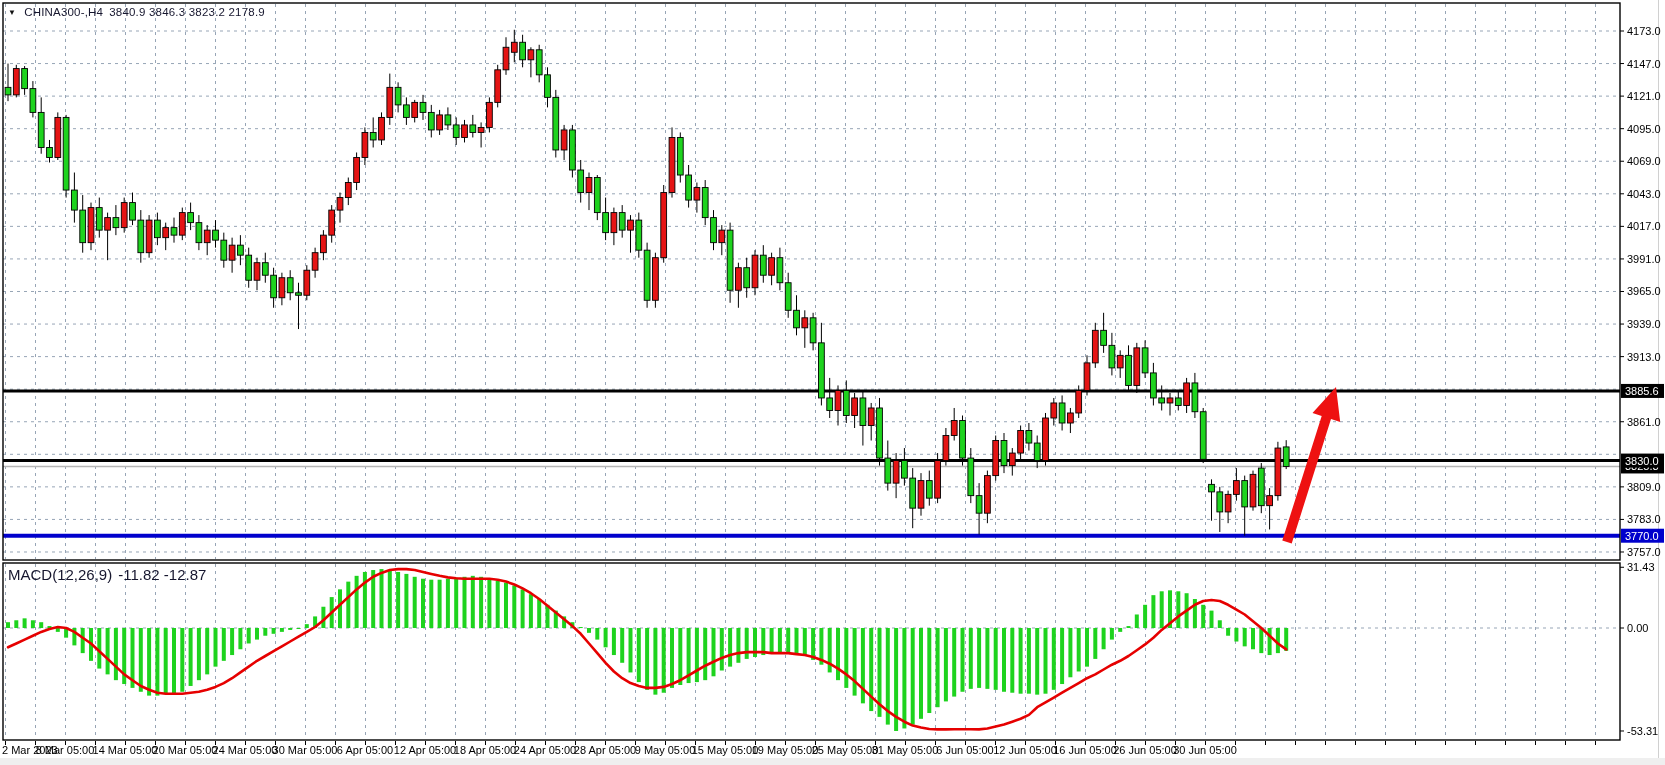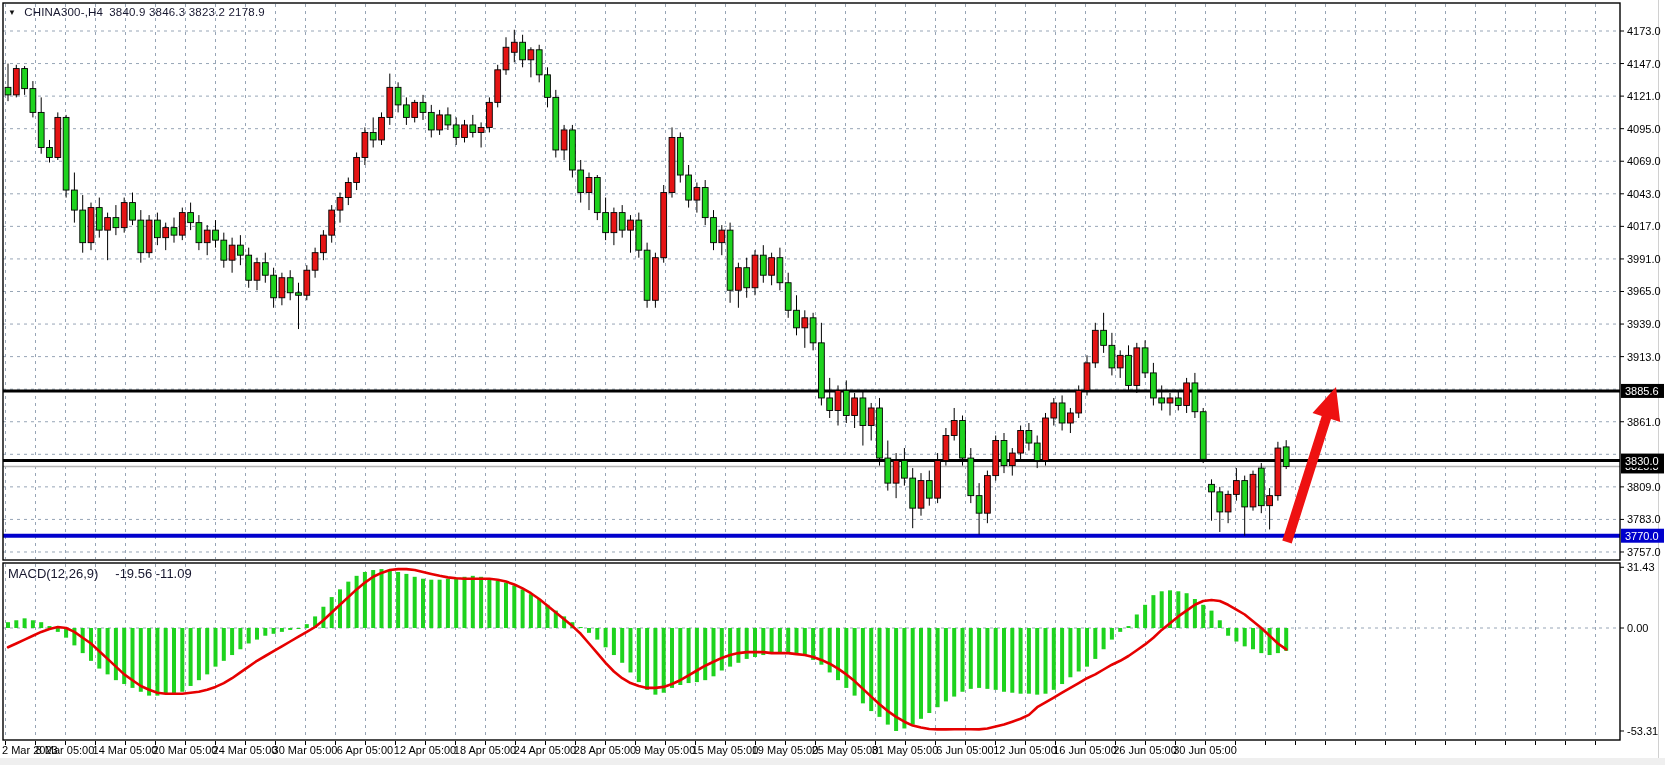--- a/index.html
+++ b/index.html
@@ -9,39 +9,39 @@
     overflow:hidden;
   }
   .chart-title{
     position:absolute;left:8px;top:6px;z-index:5;
     font-size:11.5px;color:#16162e;letter-spacing:0.2px;
     display:flex;align-items:center;gap:6px;white-space:nowrap;
   }
   .chart-title .dd{font-size:8px;color:#111;margin-right:2px;}
   .macd-title{
     position:absolute;left:8px;top:566px;z-index:5;
-    font-size:13px;color:#16162e;white-space:nowrap;
-    display:flex;gap:17px;
+    font-size:15px;color:#16162e;white-space:nowrap;
+    display:flex;gap:6px;
   }
   svg{position:absolute;left:0;top:0;}
 </style>
 </head>
 <body>
 
 <div class="screen">
 
   <div class="chart-title">
     <span class="dd">▼</span>
     <span>CHINA300-,H4</span>
     <span>3840.9 3846.3 3823.2 2178.9</span>
   </div>
 
   <div class="macd-title">
     <span>MACD(12,26,9)</span>
-    <span>-19.56 -11.09</span>
+    <span>-11.82 -12.87</span>
   </div>
 
   <svg id="chart-svg" width="1665" height="765">
       <rect x="0" y="0" width="1665" height="765" fill="#ffffff"></rect>
       <rect x="0" y="758" width="1665" height="7" fill="#efefef"></rect>
       <line x1="1658.5" y1="0" x2="1658.5" y2="758" stroke="#d0d0d0" stroke-width="1"></line>
       <g stroke="#97a5b6" stroke-width="1" stroke-dasharray="3 4">
         <line x1="5.5" y1="4" x2="5.5" y2="559"></line>
         <line x1="5.5" y1="564" x2="5.5" y2="739"></line>
         <line x1="35.5" y1="4" x2="35.5" y2="559"></line>

